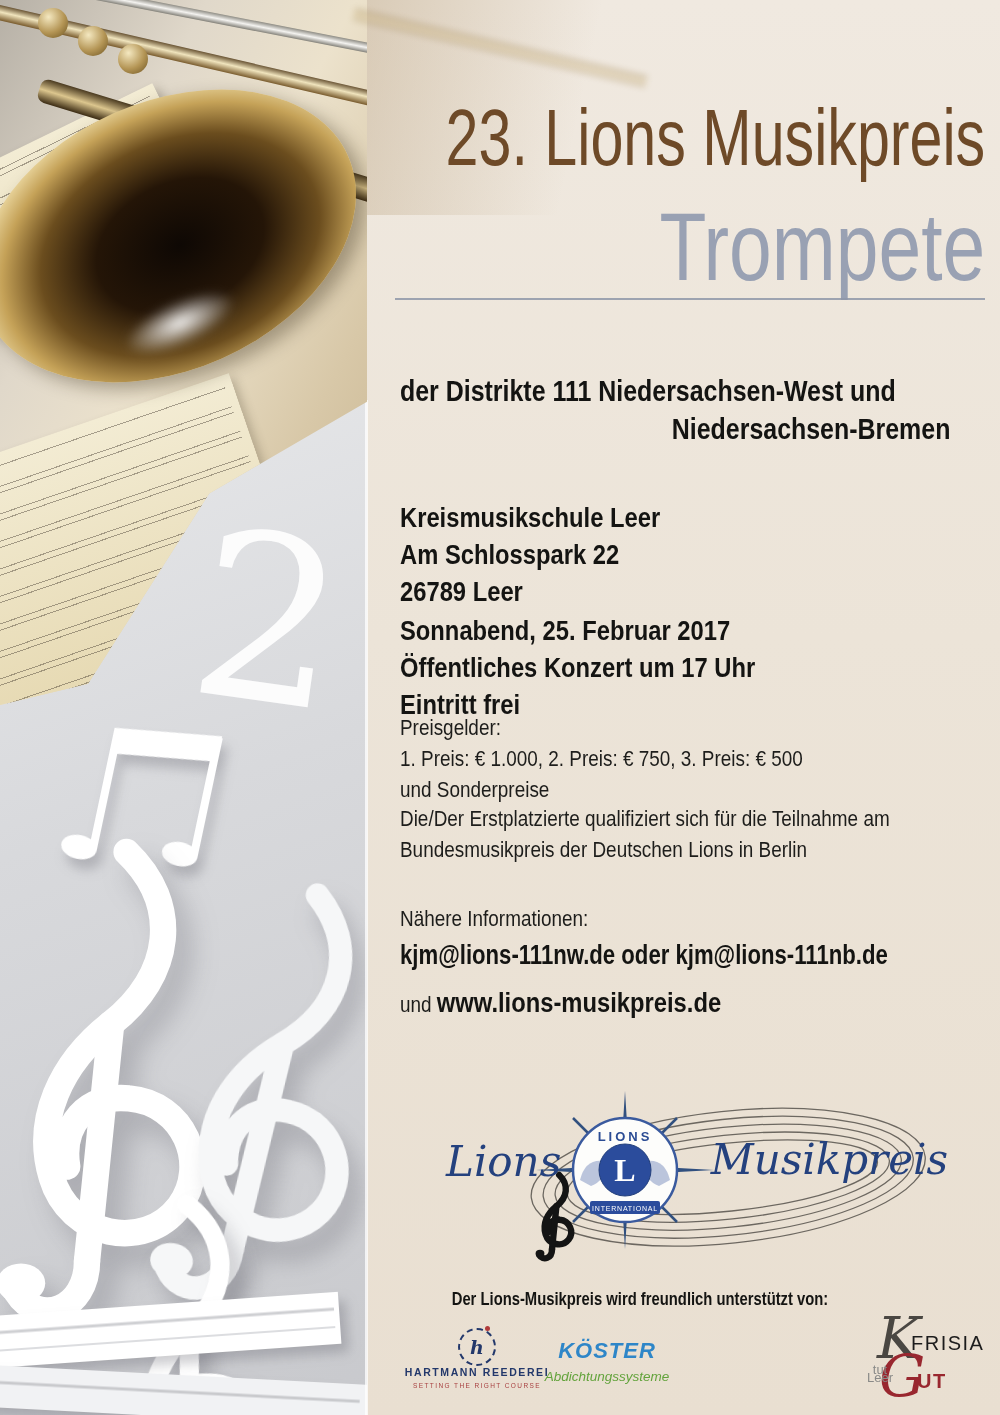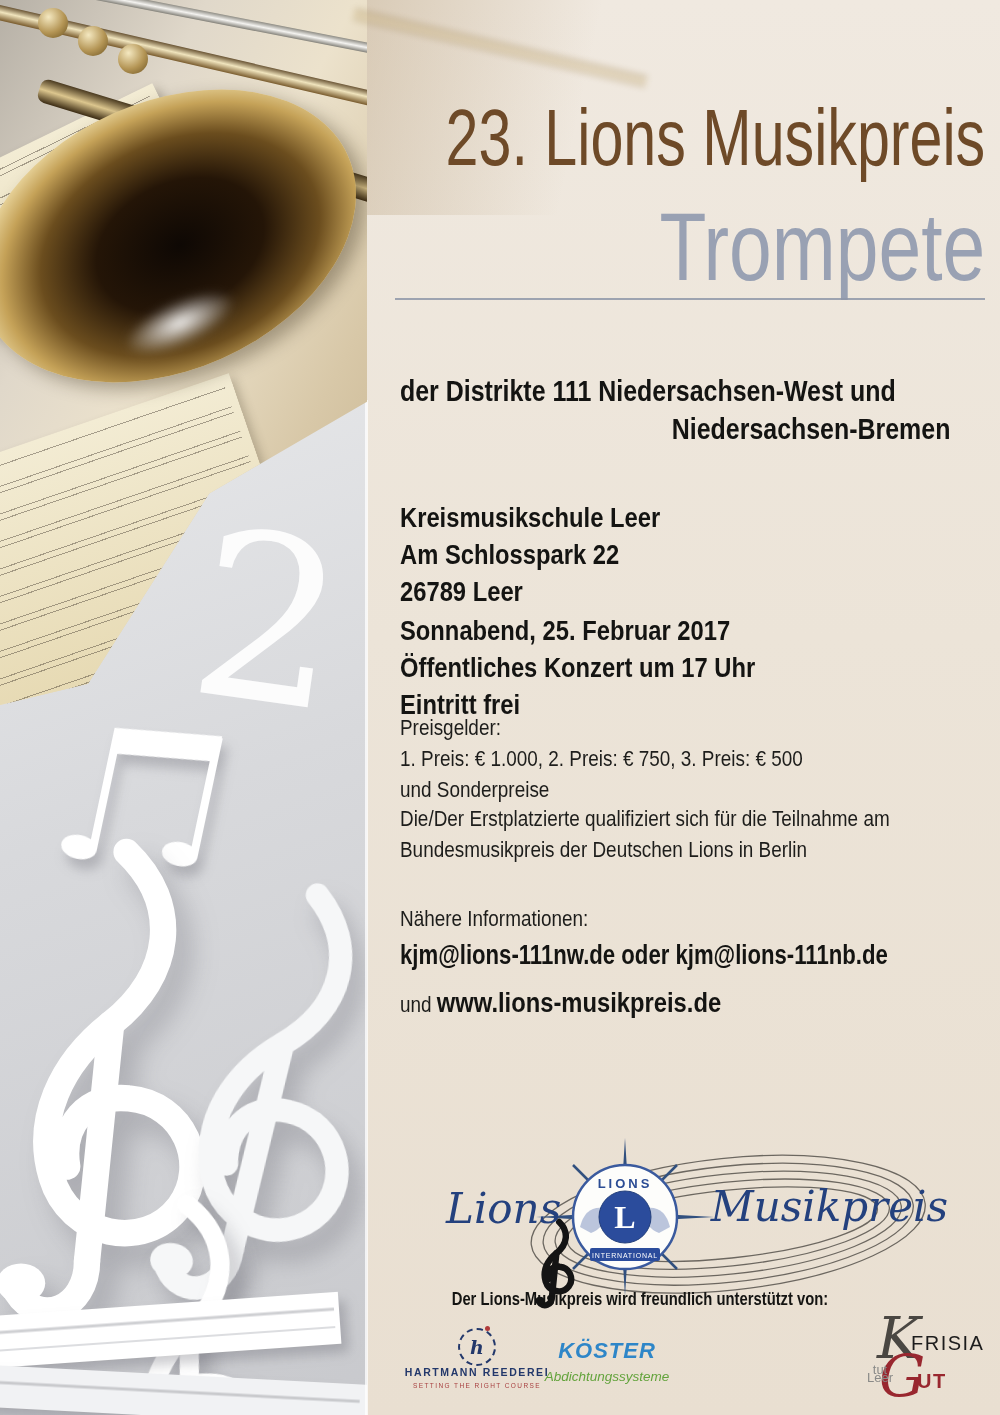--- a/index.html
+++ b/index.html
@@ -66,21 +66,21 @@
   .venue{top:500px;}
   .event{top:613px;}
   .reg-blk{font-size:21.5px;line-height:31px;color:#1d1d1b;}
   .prizes{top:713px;}
   .qualification{top:804px;}
   .contact-heading{top:907px;font-size:21.5px;color:#1d1d1b;}
   .contact-emails{top:940px;font-weight:bold;font-size:27px;color:#141412;transform:scaleX(.82);}
   .contact-und-row{top:988px;font-size:21.5px;color:#1d1d1b;}
   .contact-und-row b{font-size:27px;color:#141412;}
   
-  .logo-strip{position:absolute;left:430px;top:1132px;width:520px;height:185px;}
+  .logo-strip{position:absolute;left:430px;top:1085px;width:520px;height:185px;}
   .logo-strip svg{position:absolute;inset:0;}
   .wordmark{position:absolute;font-family:"DejaVu Serif",serif;font-style:italic;
     color:#24417e;font-size:42px;}
   .wm-left{left:16px;top:52px;}
   .wm-right{right:2px;top:50px;margin-left:43px;}
   
   .sponsors-heading{position:absolute;left:330px;top:1288px;width:620px;text-align:center;
     font-weight:bold;font-size:18.5px;color:#141412;transform:scaleX(.8);transform-origin:center top;}
   .sponsor{position:absolute;text-align:center;}
   .hartmann{left:398px;top:1328px;width:158px;color:#23386b;}

